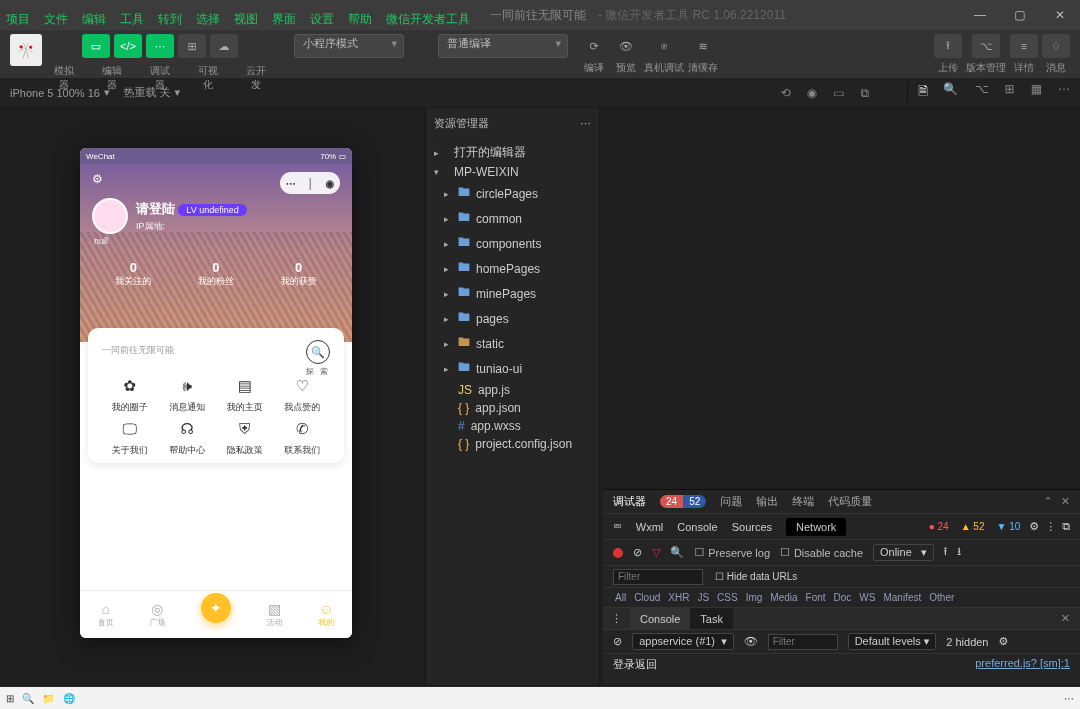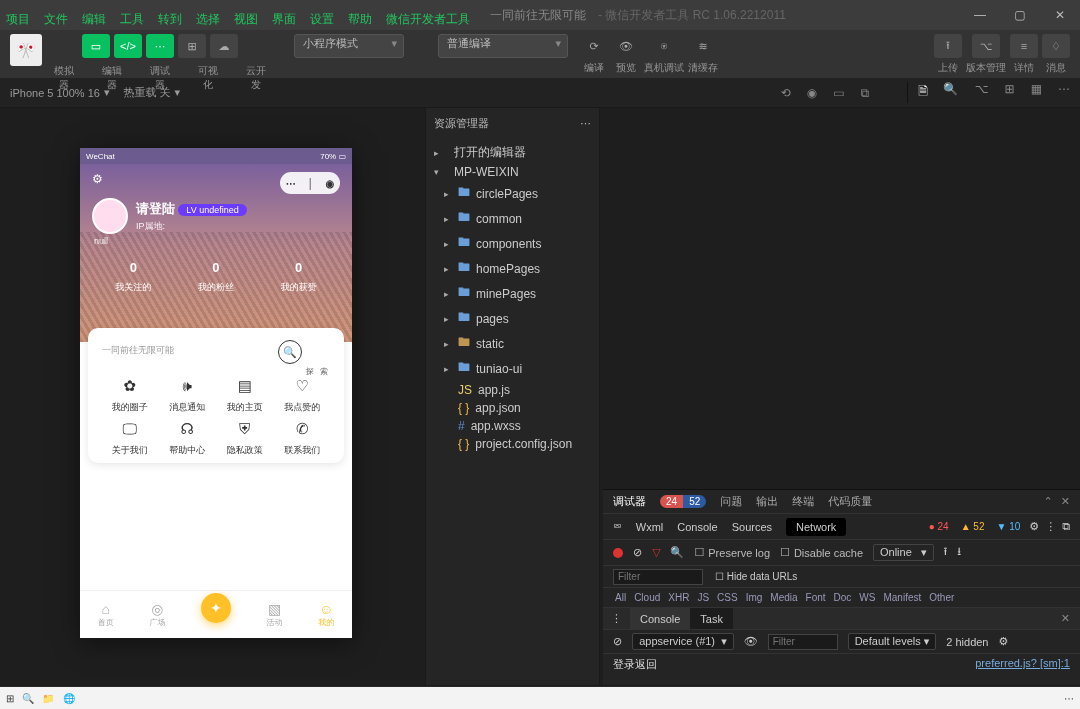--- a/index.html
+++ b/index.html
@@ -38,44 +38,44 @@
 .simrow { height:30px; background:#222; border-bottom:1px solid #1a1a1a; display:flex; align-items:center; padding:0 10px; gap:14px;}
 .simrow .dd2 { color:#999; font-size:11px; display:flex; align-items:center; gap:4px;}
 .simrow .icons-r { margin-left:auto; display:flex; gap:16px;}
 .simrow .icons-r span { color:#888; }
 
 
 .body { display:flex; height:calc(100% - 30px - 48px - 30px - 24px); }
 
 
 .simpanel { width:425px; background:#1e1e1e; padding:40px 0 0 80px; position:relative;}
-.phone { width:272px; height:490px; background:#fff; border-radius:0; overflow:hidden; display:flex; flex-direction:column; box-shadow:0 4px 24px rgba(0,0,0,.5);}
+.phone { width:272px; height:490px; background:#fff; border-radius:6px; overflow:hidden; display:flex; flex-direction:column; box-shadow:0 4px 24px rgba(0,0,0,.5);}
 .ph-status { height:16px; background:linear-gradient(180deg,#6b5b8e,#6b5b8e); display:flex; justify-content:space-between; padding:0 6px; font-size:8px; color:#fff; align-items:center;}
 .ph-hero { height:178px; background:linear-gradient(180deg,#7b609c 0%,#b8868e 45%,#d29678 100%); color:#fff; padding:8px 12px; position:relative;}
 .ph-hero::after { content:""; position:absolute; bottom:0; left:0; right:0; height:110px; background: repeating-linear-gradient(60deg, rgba(0,0,0,.12) 0 3px, transparent 3px 6px);}
 .cap-row { display:flex; justify-content:flex-end; gap:4px; position:relative; z-index:2;}
 .capsule { background:rgba(255,255,255,.9); border-radius:12px; height:22px; width:60px; display:flex; align-items:center; justify-content:space-around; font-size:10px; color:#333;}
 .gear { width:18px; height:18px; color:#fff; font-size:12px; margin-right:auto;}
 .login-row { display:flex; align-items:center; gap:8px; margin-top:4px; position:relative; z-index:2;}
 .avatar { width:36px; height:36px; border-radius:50%; background:#fde; border:2px solid #fff;}
 .uname { font-size:13px; font-weight:600;}
 .lv { background:#6b3bff; border-radius:10px; font-size:9px; padding:1px 8px;}
 .ipline { font-size:9px; opacity:.9; margin-top:2px;}
 .nulltxt { font-size:9px; margin-top:2px; margin-left:2px;}
 .stats { display:flex; justify-content:space-around; margin-top:14px; position:relative; z-index:2;}
 .stat { text-align:center;}
 .stat .n { font-size:13px; font-weight:600;}
-.stat .t { font-size:9px; margin-top:6px;}
+.stat .t { font-size:9px; margin-top:0;}
 
 .card { margin:-14px 8px 0; background:#fff; border-radius:10px; padding:12px 14px 6px; box-shadow:0 2px 8px rgba(0,0,0,.1); position:relative; z-index:3;}
 .card h3 { font-size:14px; color:#222;}
 .card .sub { font-size:9px; color:#999; margin-top:4px;}
 .srch { position:absolute; right:14px; top:12px; text-align:center;}
 .srch .ico { width:24px; height:24px; border:1.5px solid #333; border-radius:50%; display:flex; align-items:center; justify-content:center; font-size:11px;}
-.srch .tx { font-size:8px; color:#666; margin-top:2px; letter-spacing:2px;margin-left:28px;}
+.srch .tx { font-size:8px; color:#666; margin-top:2px; letter-spacing:2px;}
 
 .grid { display:grid; grid-template-columns:repeat(4,1fr); gap:4px 2px; margin-top:18px;}
 .gitem { text-align:center;}
 .gitem .gi { height:22px; font-size:15px; color:#333; display:flex; align-items:center; justify-content:center;}
 .gitem .gt { font-size:9px; color:#333; margin-top:4px;}
 
 .tabbar { margin-top:auto; height:48px; display:flex; justify-content:space-around; align-items:center; border-top:1px solid #eee; background:#fff;}
 .tb { text-align:center; color:#aaa;}
 .tb .ti { font-size:14px;}
 .tb .tt { font-size:8px;}

